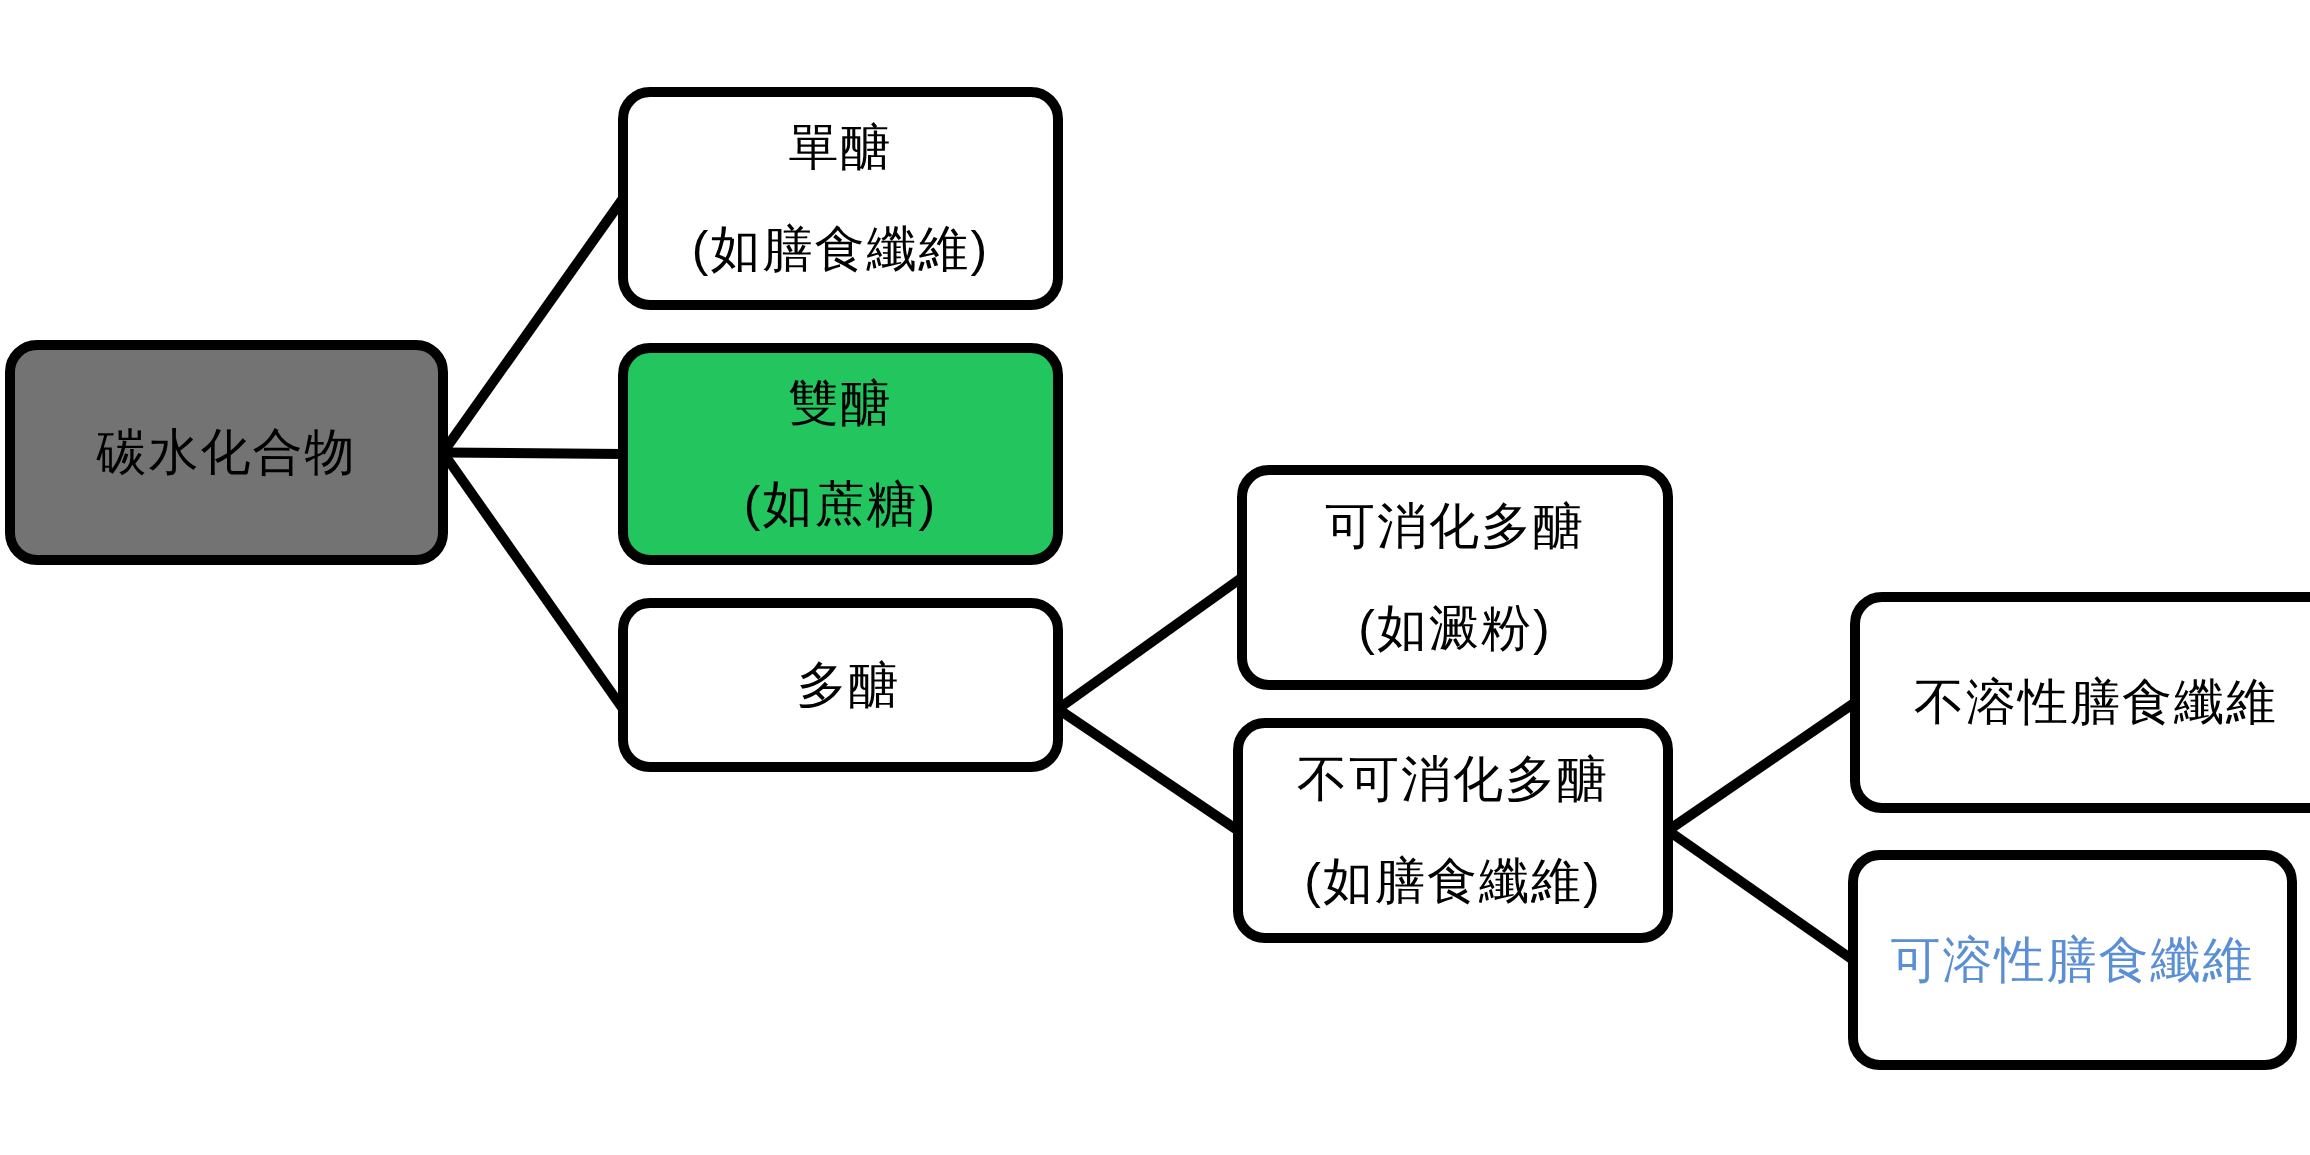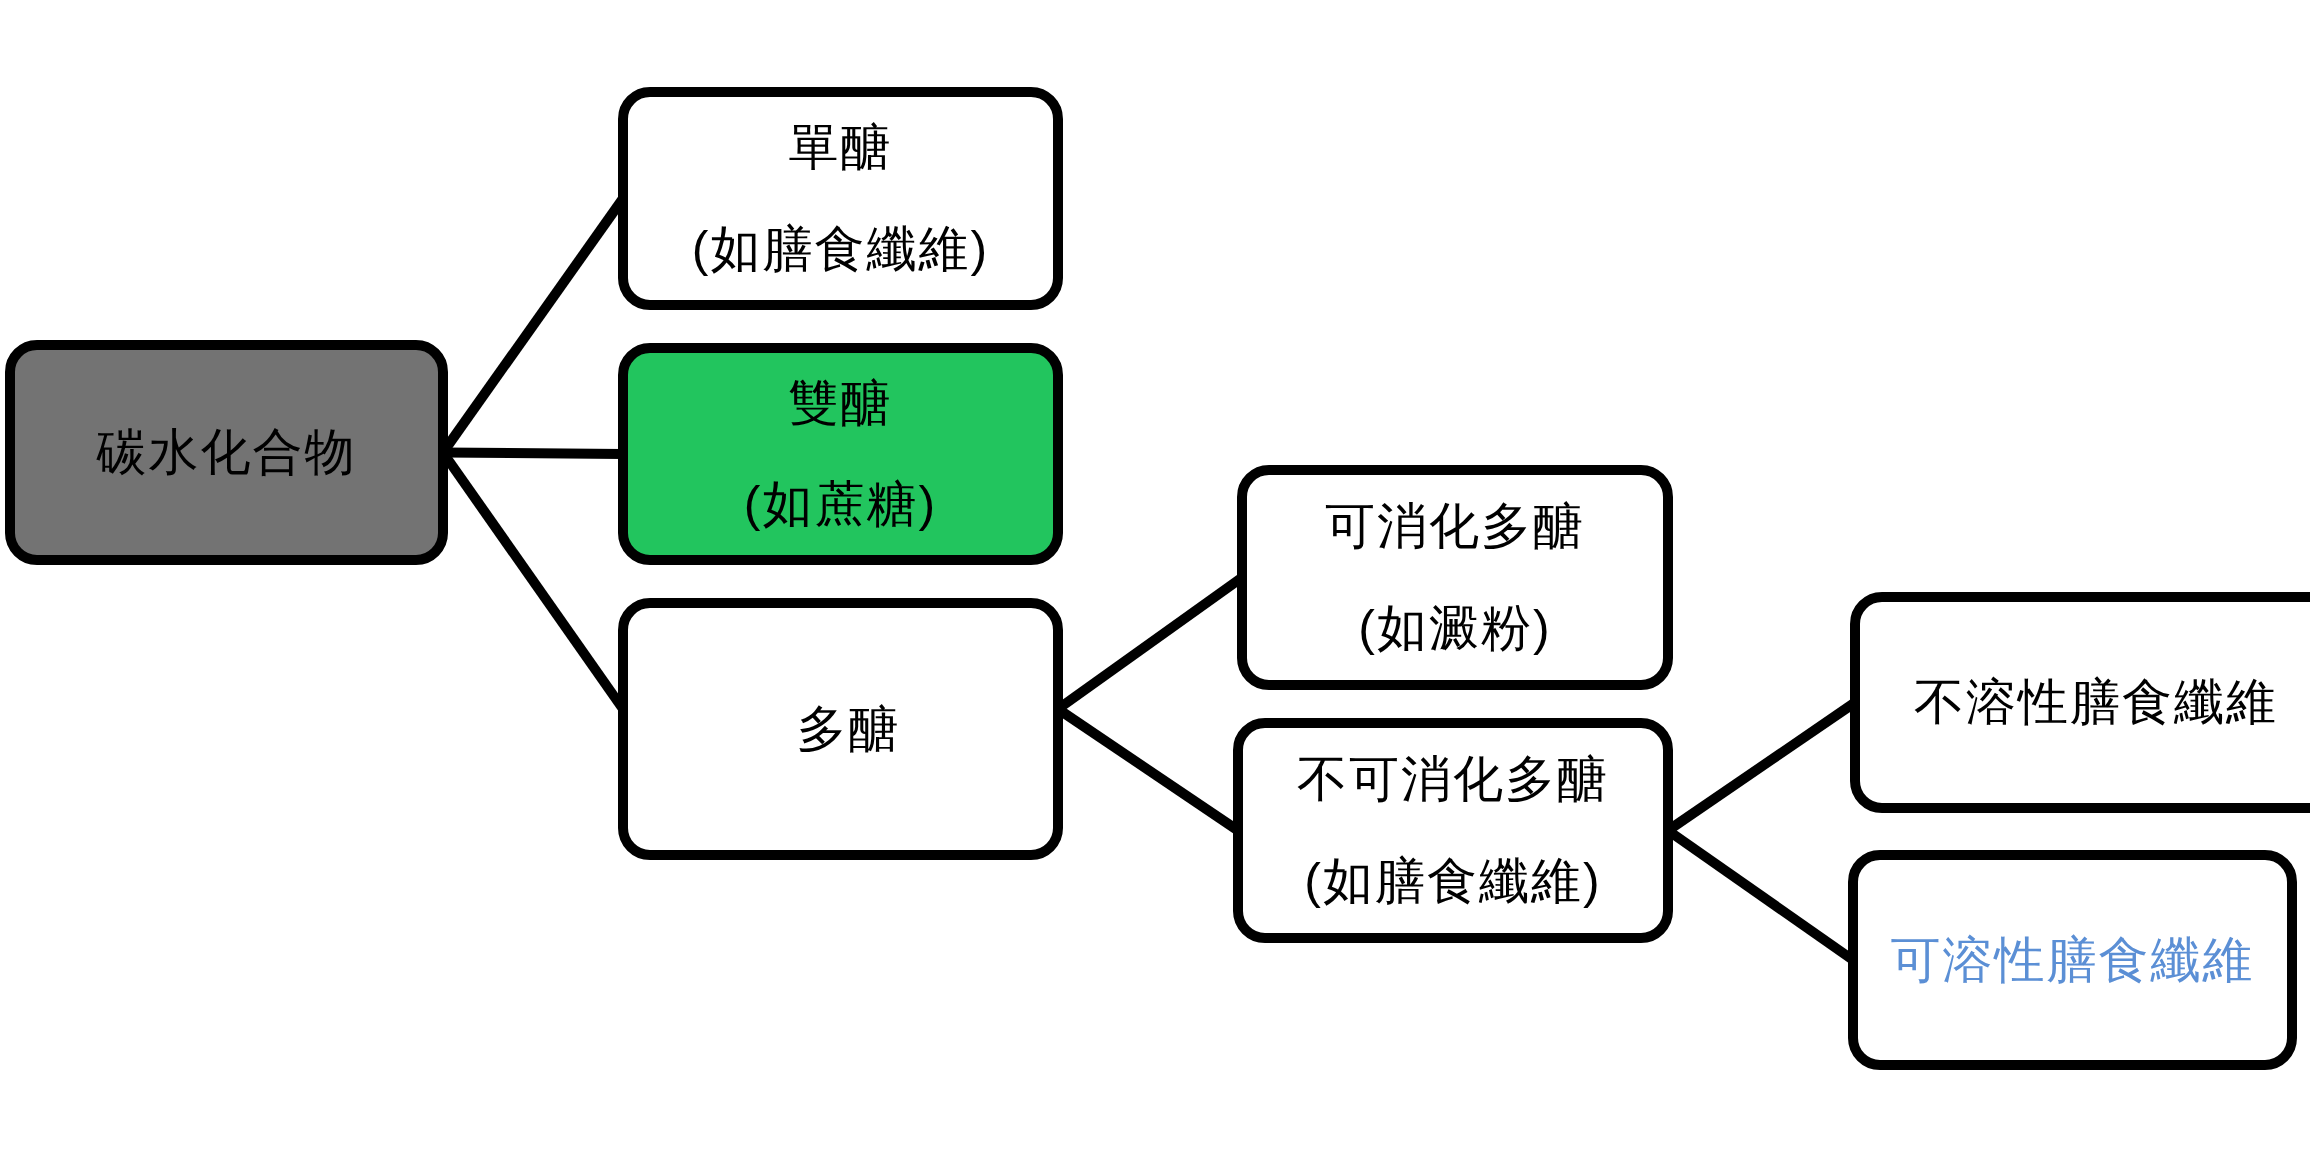--- a/index.html
+++ b/index.html
@@ -71,21 +71,21 @@
         <div class="node-line">碳水化合物</div>
       </div>
       <div class="node" style="left: 618px; top: 87px; width: 445px; height: 223px; border-color: rgb(0, 0, 0); background: rgb(255, 255, 255); color: rgb(0, 0, 0);">
         <div class="node-line">單醣</div>
         <div class="node-line">(如膳食纖維)</div>
       </div>
       <div class="node" style="left: 618px; top: 343px; width: 445px; height: 222px; border-color: rgb(0, 0, 0); background: #22c55e; color: rgb(0, 0, 0);">
         <div class="node-line">雙醣</div>
         <div class="node-line">(如蔗糖)</div>
       </div>
-      <div class="node" style="left: 618px; top: 598px; width: 445px; height: 262px; border-color: rgb(0, 0, 0); background: rgb(255, 255, 255); color: rgb(0, 0, 0); padding-left: 16px;">
+      <div class="node" style="left: 618px; top: 598px; width: 445px; height: 174px; border-color: rgb(0, 0, 0); background: rgb(255, 255, 255); color: rgb(0, 0, 0); padding-left: 16px;">
         <div class="node-line">多醣</div>
       </div>
       <div class="node" style="left: 1237px; top: 465px; width: 436px; height: 225px; border-color: rgb(0, 0, 0); background: rgb(255, 255, 255); color: rgb(0, 0, 0);">
         <div class="node-line">可消化多醣</div>
         <div class="node-line">(如澱粉)</div>
       </div>
       <div class="node" style="left: 1233px; top: 718px; width: 440px; height: 225px; border-color: rgb(0, 0, 0); background: rgb(255, 255, 255); color: rgb(0, 0, 0);">
         <div class="node-line">不可消化多醣</div>
         <div class="node-line">(如膳食纖維)</div>
       </div>

